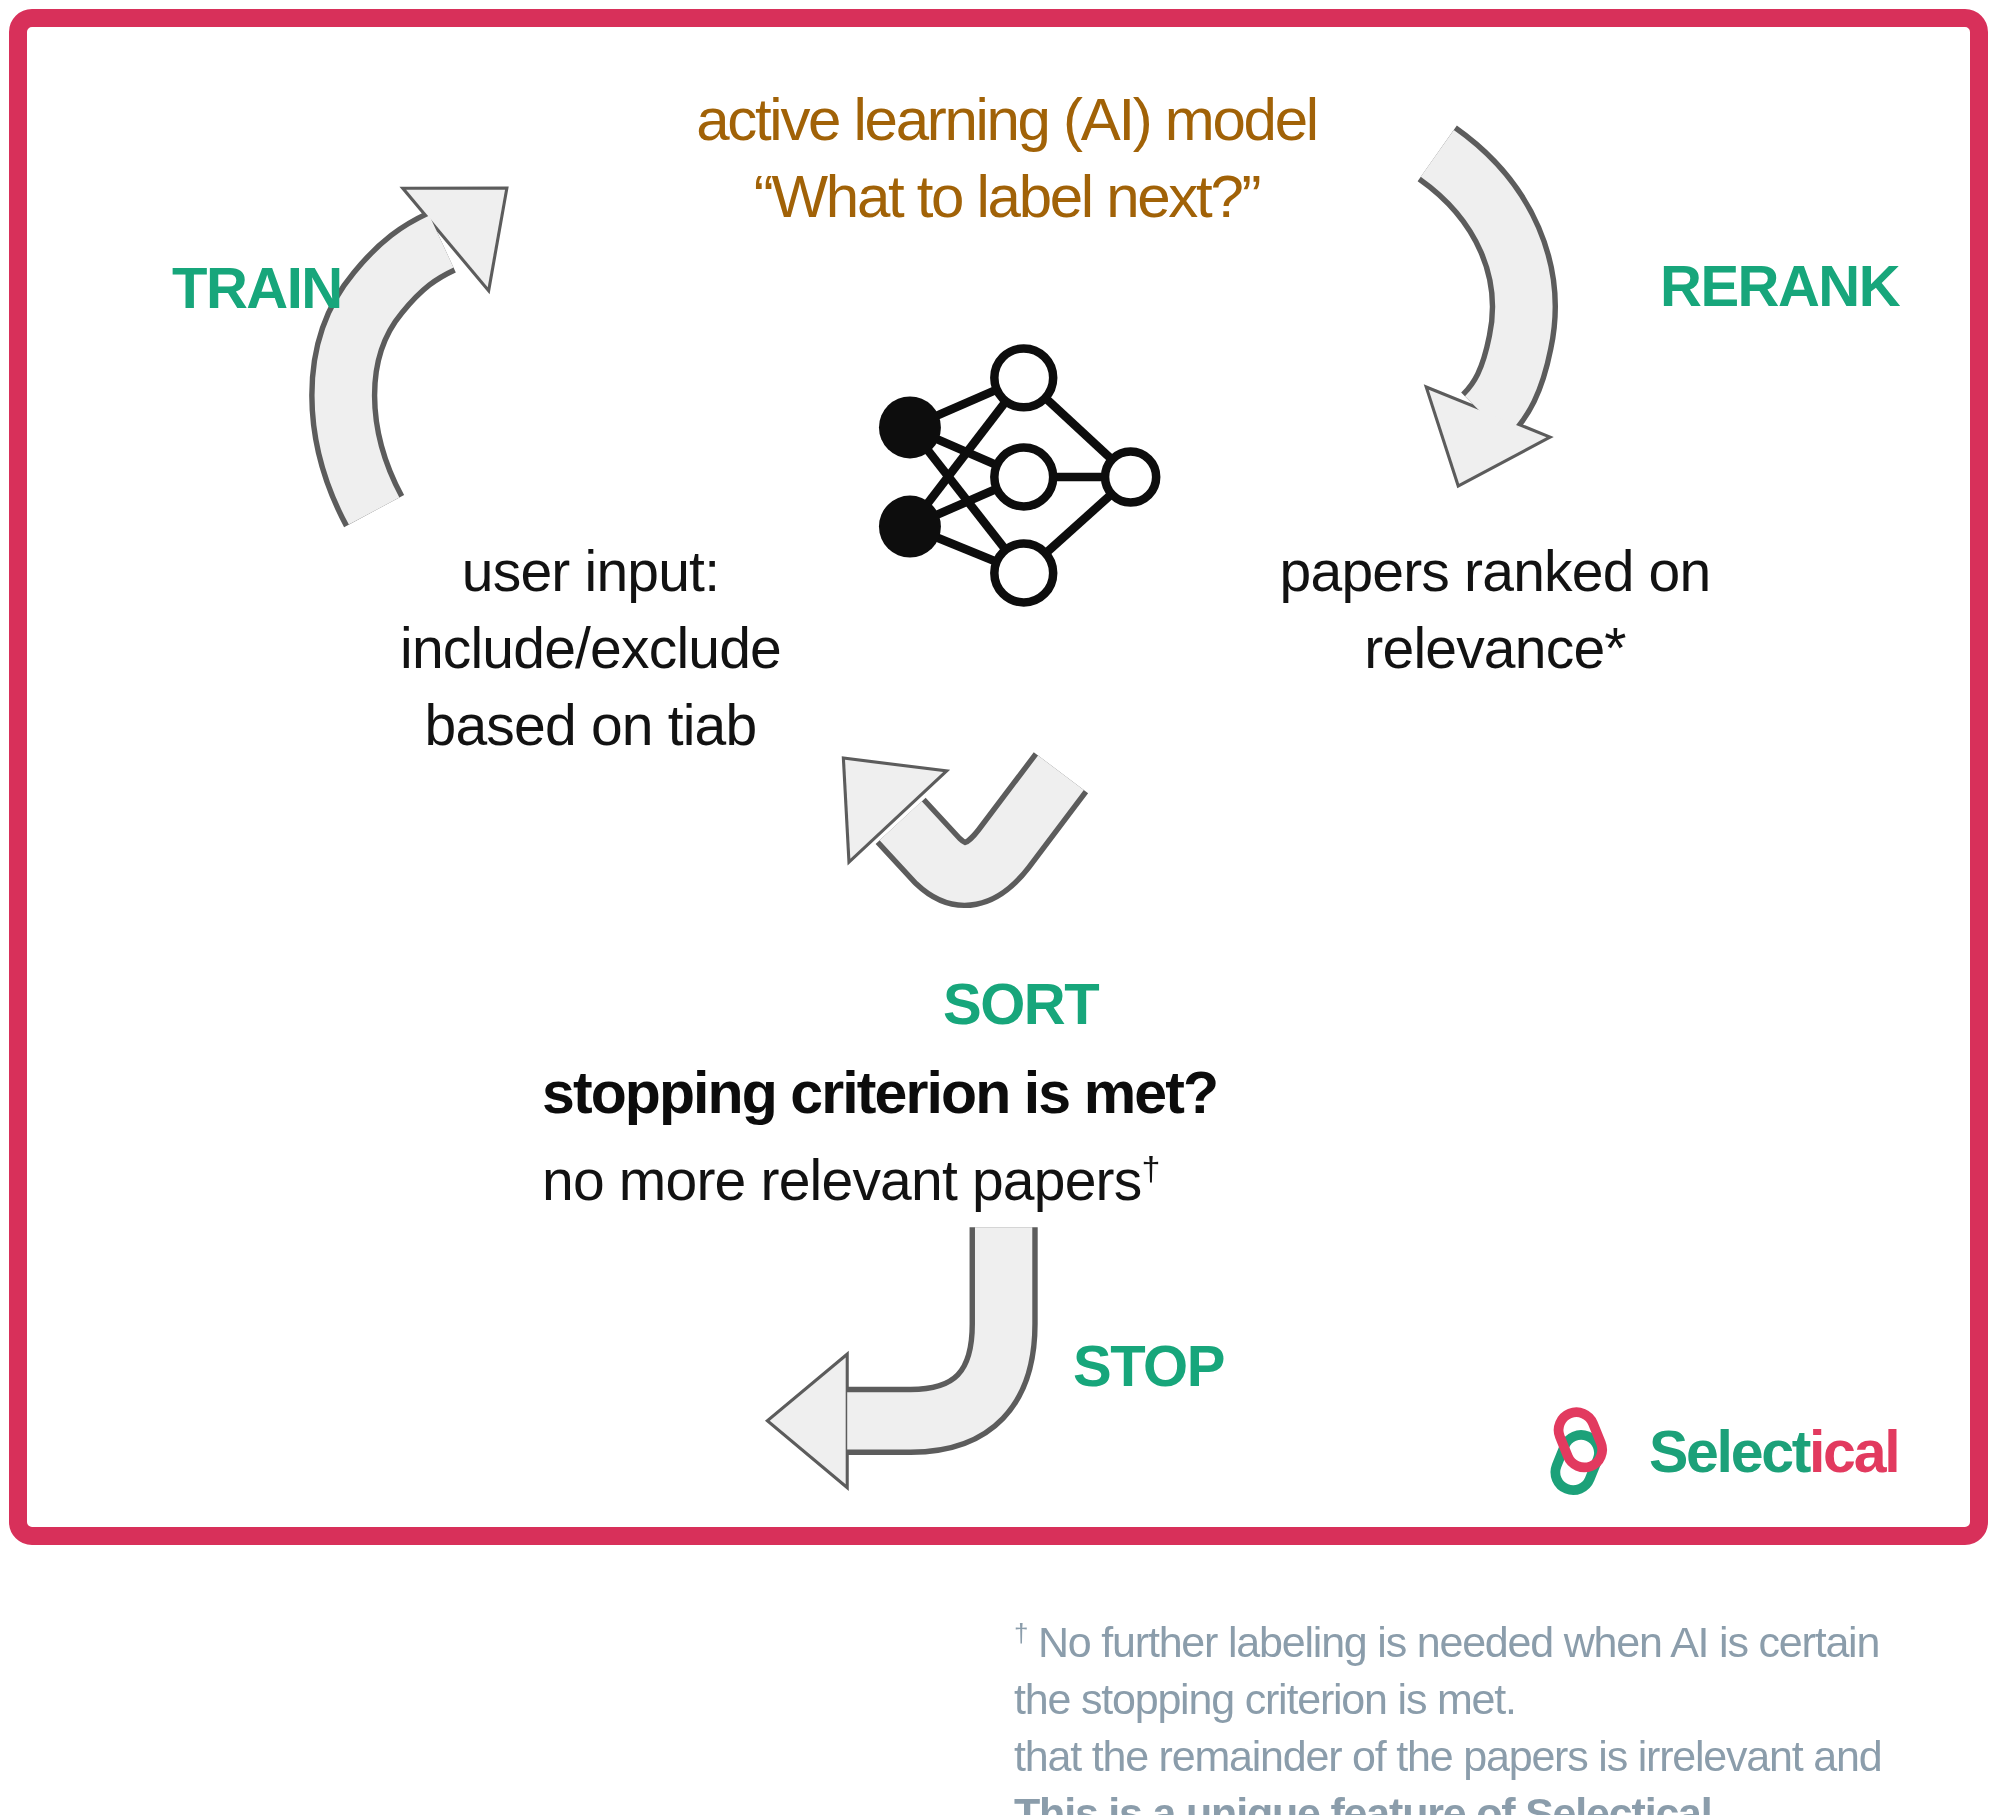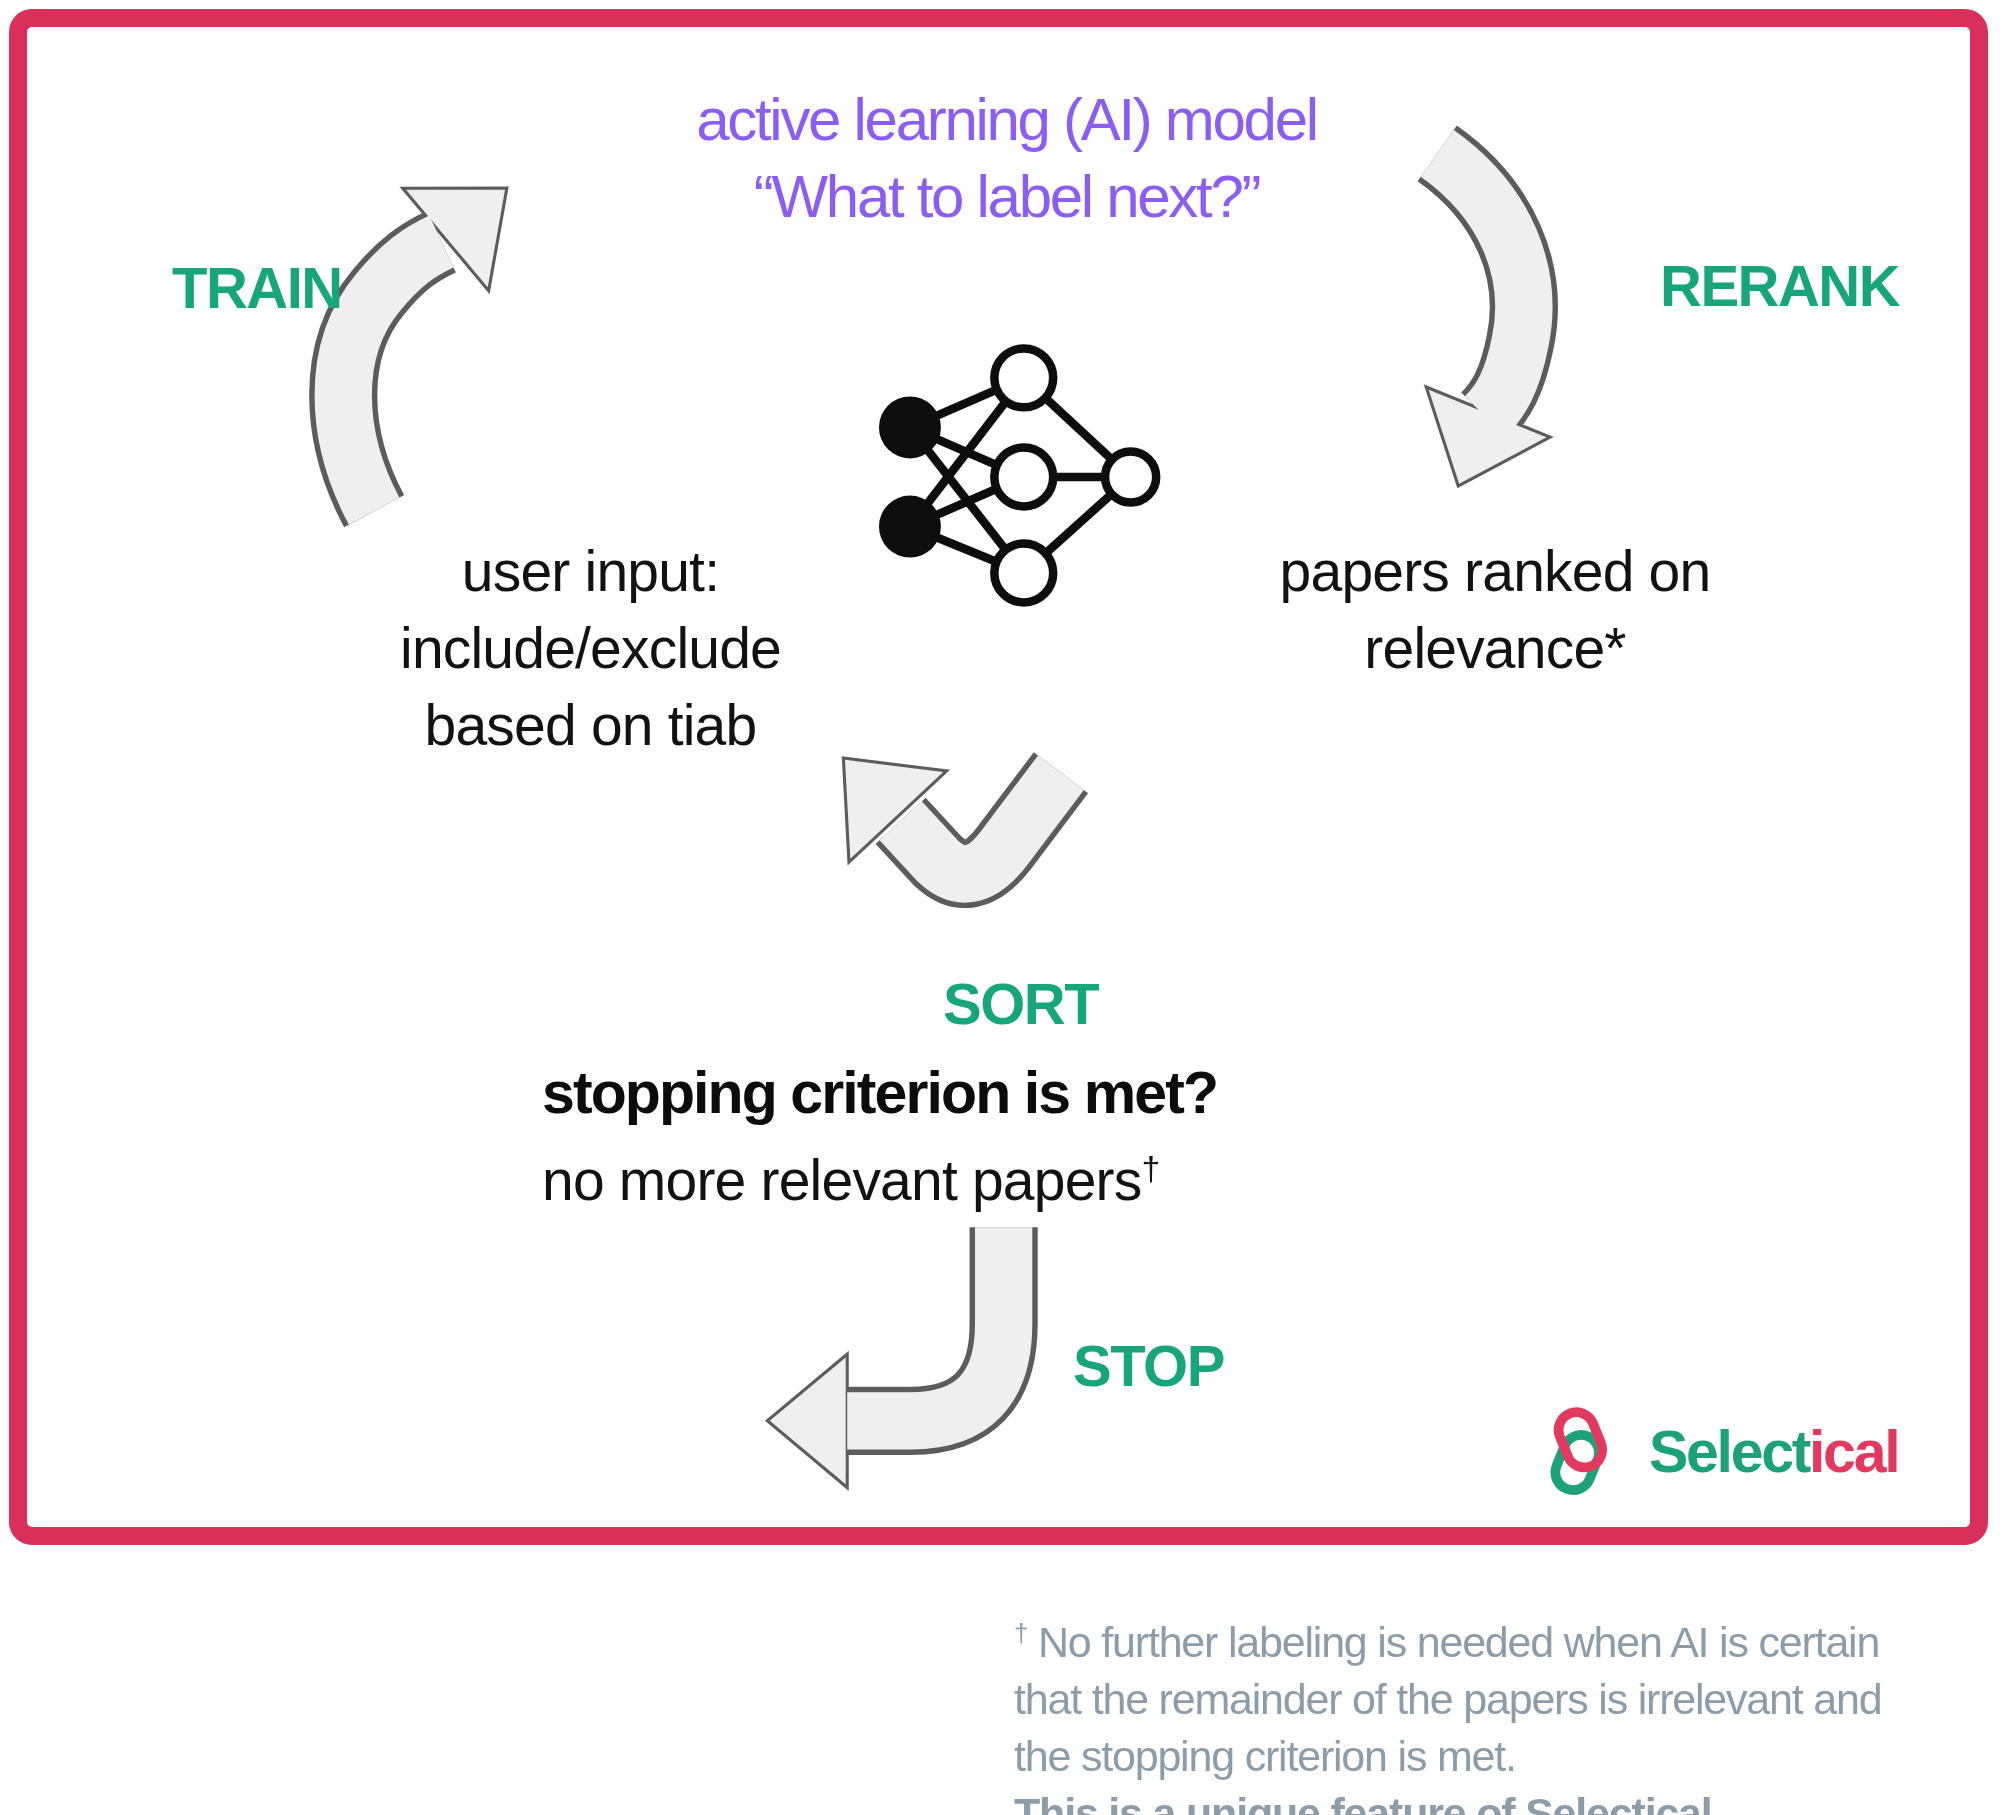--- a/index.html
+++ b/index.html
@@ -18,21 +18,21 @@
     width:1979px; height:1536px;
     border:18.6px solid #D8305A;
     border-radius:23px;
     box-sizing:border-box;
     background:#ffffff;
   }
   .txt{position:absolute; white-space:nowrap;}
   .diagram-title{
     left:542px; top:81px; width:929px;
     font-size:60px; line-height:77px; letter-spacing:-2.3px;
-    color:#8b5cf6; text-align:center;
+    color:#a16207; text-align:center;
   }
   .stage-label{
     font-size:58px; font-weight:bold; letter-spacing:-1.5px;
     color:#17A67B;
   }
   .label-train{left:172px; top:254px;}
   .label-rerank{left:1660px; top:252px;}
   .label-sort{left:943px; top:942px;margin-top:28px;}
   .label-stop{left:1073px; top:1332px;}
   .node-text{
@@ -182,19 +182,19 @@
         <rect x="34" y="10" width="44" height="70" rx="22" stroke="#E23A5F" transform="rotate(-22 56 45)"></rect>
       </g>
     </svg>
     <div class="logo-word">
       <span class="w-green">Select</span><span class="w-pink">ical</span>
     </div>
   </div>
 
   <div class="footnote">
     <div><sup>†</sup><span> No further labeling is needed when AI is certain</span></div>
+    <div>the stopping criterion is met.</div>
     <div>that the remainder of the papers is irrelevant and</div>
-    <div>the stopping criterion is met.</div>
     <div class="fn-bold">This is a unique feature of Selectical.</div>
   </div>
 
 </div>
 
 
 </body></html>

